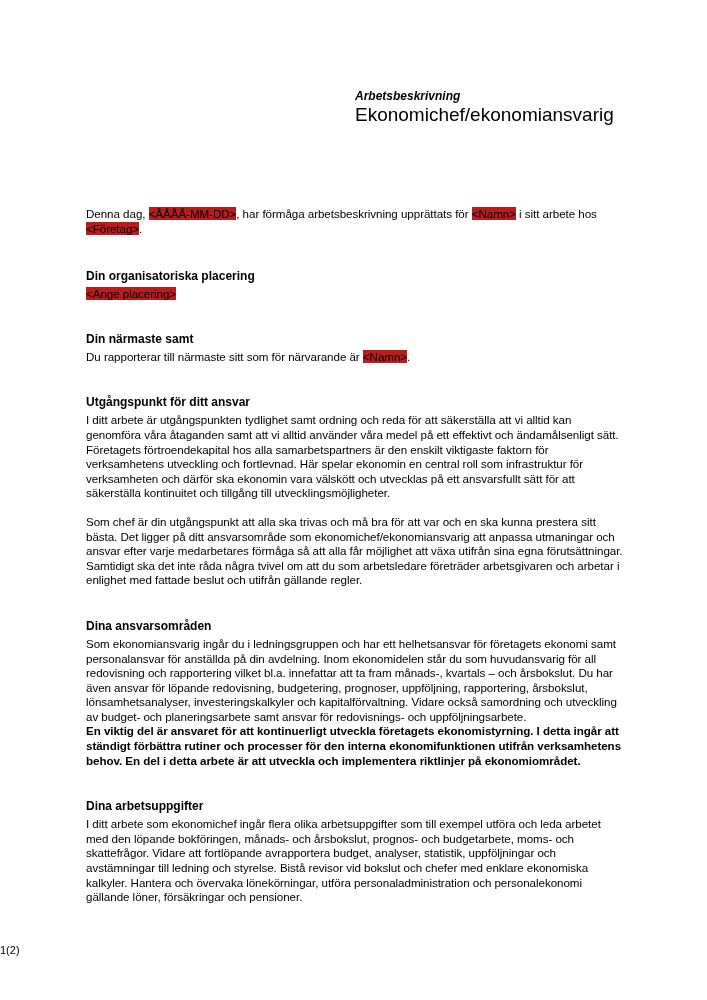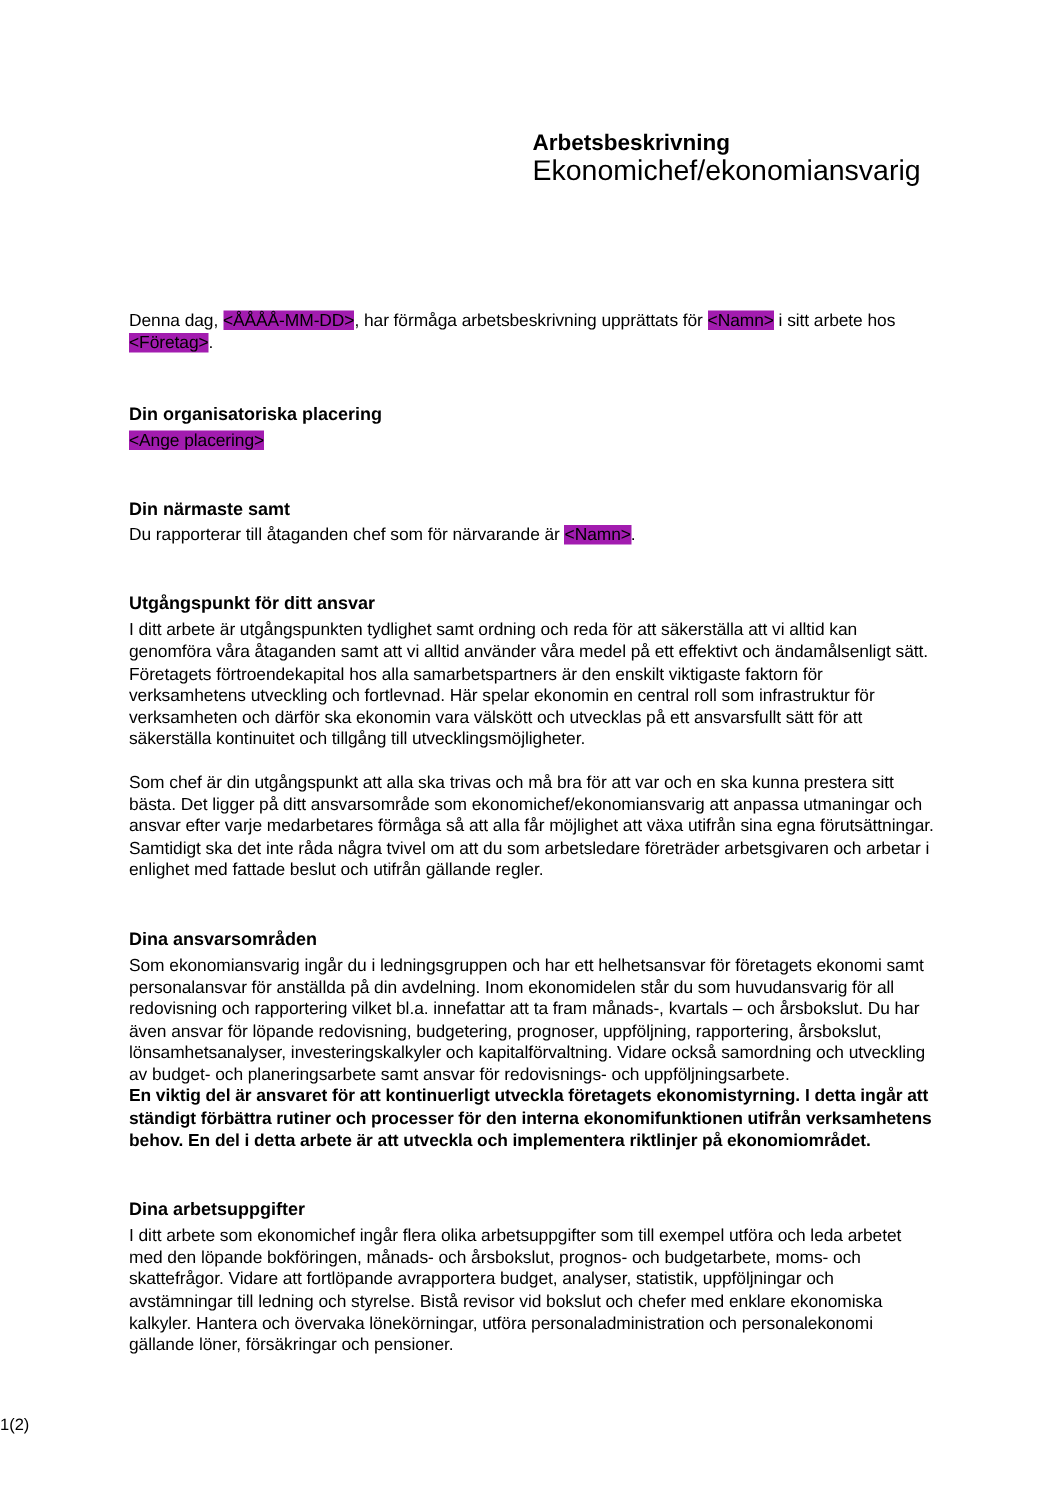--- a/index.html
+++ b/index.html
@@ -1,25 +1,25 @@
 <!DOCTYPE html>
 <html><head>
 <meta charset="utf-8">
 <style>
   html, body { margin: 0; padding: 0; background: #ffffff; }
   body { width: 707px; height: 1000px; position: relative; overflow: hidden;
          font-family: "Liberation Sans", sans-serif; color: #000; }
   .page { position: absolute; left: 0; top: 0; width: 707px; height: 1000px; background: #fff; }
   .title-block { position: absolute; left: 355px; top: 86px; }
-  .doc-title { font-size: 15px; font-weight: bold; line-height: 20px; margin: 0; }
+  .doc-title { font-size: 12px; font-weight: bold; line-height: 20px; margin: 0; font-style: italic; }
   .doc-subtitle { font-size: 19px; line-height: 17px; margin: 0; }
   .content { position: absolute; left: 86px; top: 207px; width: 540px; }
   p { font-size: 11.6px; line-height: 14.6px; margin: 0; letter-spacing: -0.05px; }
   h2 { font-size: 12px; font-weight: bold; line-height: 18px; margin: 0 0 2px 0; }
-  .hl { background: #a21caf; }
+  .hl { background: #b91c1c; }
   .page-number { position: absolute; left: 0; width: 707px; top: 944px; text-align: left;
                  font-size: 11px; }
 </style>
 </head>
 <body>
 
 <div class="page">
 
   <div class="title-block">
     <div class="doc-title">Arbetsbeskrivning</div>
@@ -30,21 +30,21 @@
 
     <p><span>Denna dag, </span><span class="hl">&lt;ÅÅÅÅ-MM-DD&gt;</span><span>, har förmåga arbetsbeskrivning upprättats för </span><span class="hl">&lt;Namn&gt;</span><span> i sitt arbete hos </span><span class="hl">&lt;Företag&gt;</span><span>.</span></p>
 
     <div style="margin-top:31px;">
       <h2>Din organisatoriska placering</h2>
       <p><span class="hl">&lt;Ange placering&gt;</span></p>
     </div>
 
     <div style="margin-top:28px;">
       <h2>Din närmaste samt</h2>
-      <p><span>Du rapporterar till åtaganden chef som för närvarande är </span><span class="hl">&lt;Namn&gt;</span><span>.</span></p>
+      <p><span>Du rapporterar till närmaste sitt som för närvarande är </span><span class="hl">&lt;Namn&gt;</span><span>.</span></p>
     </div>
 
     <div style="margin-top:29px;">
       <h2>Utgångspunkt för ditt ansvar</h2>
       <p>I ditt arbete är utgångspunkten tydlighet samt ordning och reda för att säkerställa att vi alltid kan genomföra våra åtaganden samt att vi alltid använder våra medel på ett effektivt och ändamålsenligt sätt. Företagets förtroendekapital hos alla samarbetspartners är den enskilt viktigaste faktorn för verksamhetens utveckling och fortlevnad. Här spelar ekonomin en central roll som infrastruktur för verksamheten och därför ska ekonomin vara välskött och utvecklas på ett ansvarsfullt sätt för att säkerställa kontinuitet och tillgång till utvecklingsmöjligheter.</p>
       <p style="margin-top:14px;">Som chef är din utgångspunkt att alla ska trivas och må bra för att var och en ska kunna prestera sitt bästa. Det ligger på ditt ansvarsområde som ekonomichef/ekonomiansvarig att anpassa utmaningar och ansvar efter varje medarbetares förmåga så att alla får möjlighet att växa utifrån sina egna förutsättningar. Samtidigt ska det inte råda några tvivel om att du som arbetsledare företräder arbetsgivaren och arbetar i enlighet med fattade beslut och utifrån gällande regler.</p>
     </div>
 
     <div style="margin-top:29px;">
       <h2>Dina ansvarsområden</h2>

